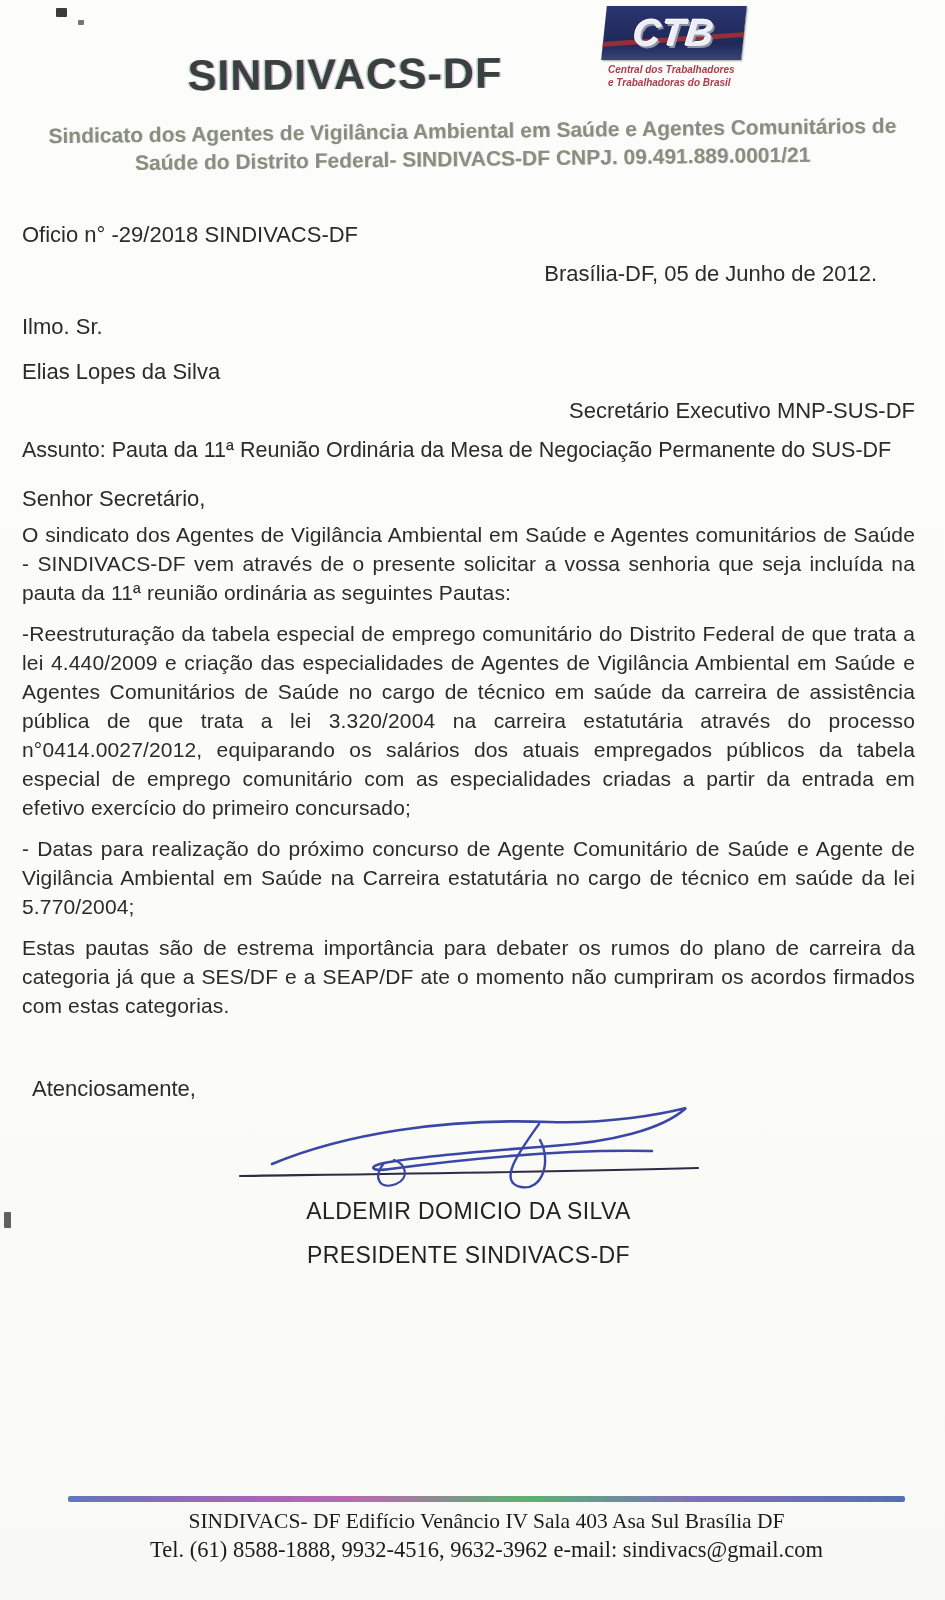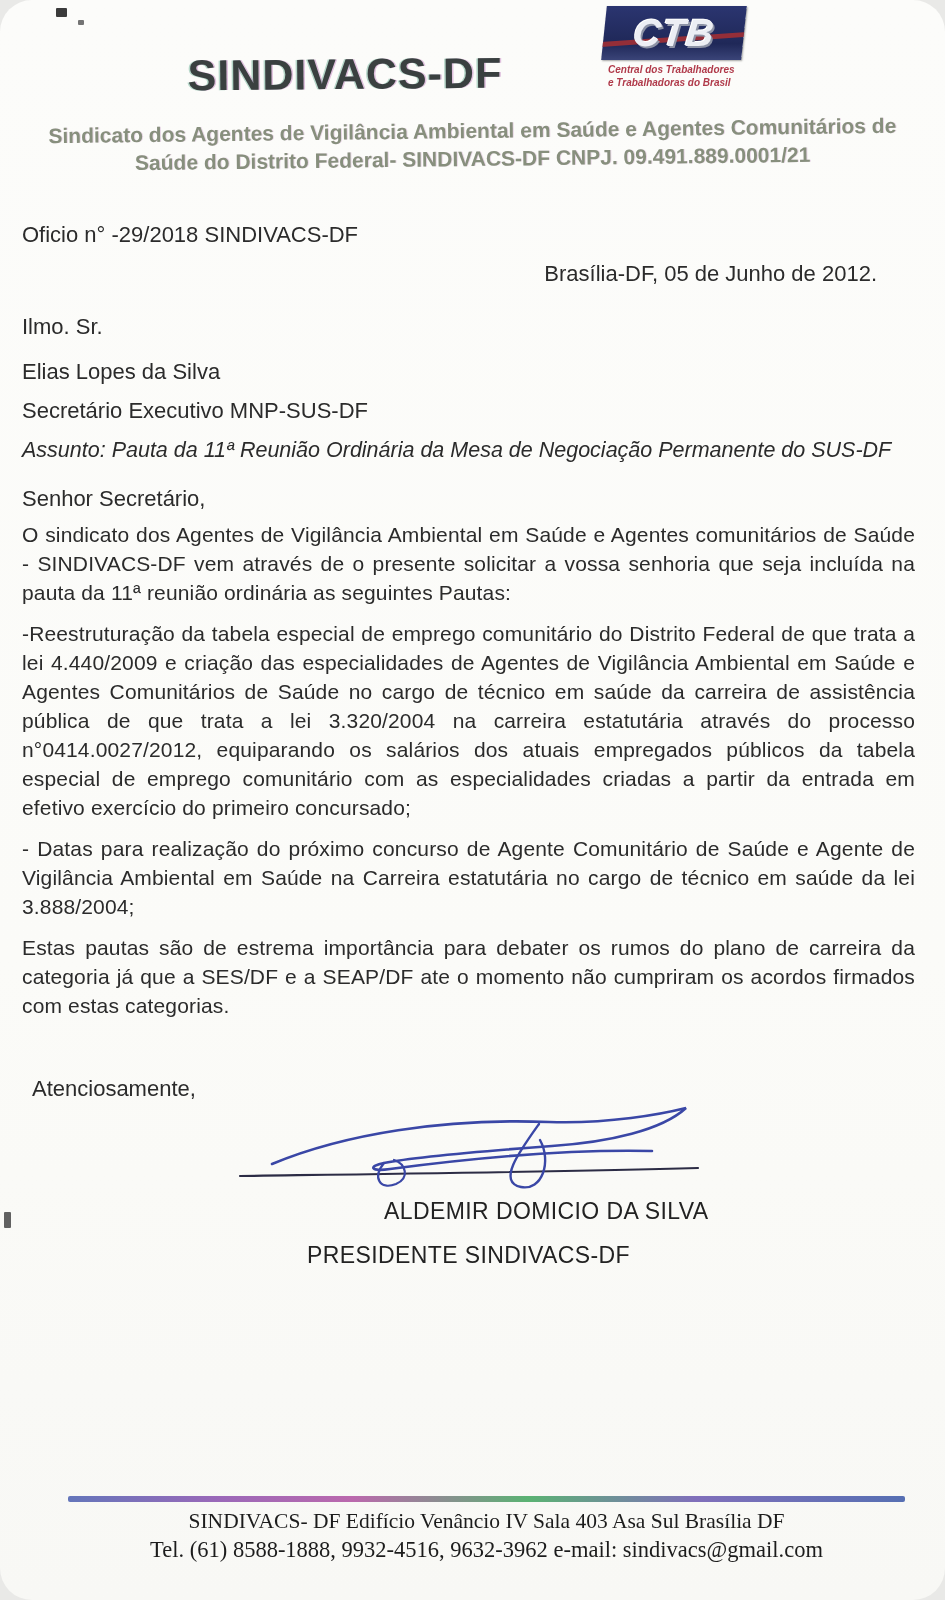--- a/index.html
+++ b/index.html
@@ -9,21 +9,20 @@
     background:#e9e9e7;
     font-family:"Liberation Sans", sans-serif;
     color:#2b2b2b;
     overflow:hidden;
   }
   .page {
     position:relative;
     width:945px; height:1600px;
     background:linear-gradient(180deg,#fcfcfa 0%, #fbfbf8 60%, #f8f8f5 100%);
     overflow:hidden;
-    border-radius:32px;
   }
   
   .letterhead { position:relative; padding-top:8px; }
   .union-title {
     margin:42px 0 0 150px;
     width:390px;
     text-align:center;
     font-size:43px;
     font-weight:bold;
     letter-spacing:1px;
@@ -67,36 +66,36 @@
     margin:4px 0 0 4px;
     font-size:10px; font-weight:bold; font-style:italic;
     color:#b03a4a; line-height:1.25;
   }
   
   .content { padding:0 30px 0 22px; }
   .ref-line { margin-top:50px; font-size:22px; }
   .date-line { margin-top:13px; text-align:right; padding-right:38px; font-size:22px; }
   .salutation { margin-top:27px; font-size:22px; }
   .recipient-name { margin-top:19px; font-size:22px; }
-  .recipient-role { margin-top:13px; font-size:22px; }
-  .subject { margin-top:12px; font-size:21.5px; line-height:29px; text-align:justify;font-style:italic; }
+  .recipient-role { margin-top:13px; font-size:22px;text-align:right; }
+  .subject { margin-top:12px; font-size:21.5px; line-height:29px; text-align:justify; }
   .greeting { margin-top:21px; font-size:22px; }
   p.body-par {
     margin-top:12px;
     font-size:21px;
     line-height:29px;
     text-align:justify;
     letter-spacing:.15px;
   }
   p.body-par:first-of-type { margin-top:8px; }
   .closing { margin-top:56px; margin-left:10px; font-size:22px; }
   
   .sig-block { width:480px; margin:2px auto 0 auto; text-align:center; position:relative; }
   .sig-svg { display:block; margin:0 auto; }
-  .signer-name { font-size:23px; margin-top:2px; color:#222; letter-spacing:.4px;text-align:right; }
+  .signer-name { font-size:23px; margin-top:2px; color:#222; letter-spacing:.4px; }
   .signer-title { font-size:23px; margin-top:17px; color:#222; letter-spacing:.4px; }
   
   .footer {
     position:absolute; left:0; right:0; top:1496px;
     text-align:center;
     font-family:"Liberation Serif", serif;
     color:#1c1c1c;
     padding-left:28px;
   }
   .footer-bar {
@@ -146,21 +145,21 @@
 
     <div class="salutation">Ilmo. Sr.</div>
     <div class="recipient-name">Elias Lopes da Silva</div>
     <div class="recipient-role">Secretário Executivo MNP-SUS-DF</div>
 
     <div class="subject">Assunto: Pauta da 11ª Reunião Ordinária da Mesa de Negociação Permanente do SUS-DF</div>
     <div class="greeting">Senhor Secretário,</div>
 
     <p class="body-par">O sindicato dos Agentes de Vigilância Ambiental em Saúde e Agentes comunitários de Saúde - SINDIVACS-DF vem através de o presente solicitar a vossa senhoria que seja incluída na pauta da 11ª reunião ordinária as seguintes Pautas:</p>
     <p class="body-par">-Reestruturação da tabela especial de emprego comunitário do Distrito Federal de que trata a lei 4.440/2009 e criação das especialidades de Agentes de Vigilância Ambiental em Saúde e Agentes Comunitários de Saúde no cargo de técnico em saúde da carreira de assistência pública de que trata a lei 3.320/2004 na carreira estatutária através do processo n°0414.0027/2012, equiparando os salários dos atuais empregados públicos da tabela especial de emprego comunitário com as especialidades criadas a partir da entrada em efetivo exercício do primeiro concursado;</p>
-    <p class="body-par">- Datas para realização do próximo concurso de Agente Comunitário de Saúde e Agente de Vigilância Ambiental em Saúde na Carreira estatutária no cargo de técnico em saúde da lei 3.888/2004;</p>
+    <p class="body-par">- Datas para realização do próximo concurso de Agente Comunitário de Saúde e Agente de Vigilância Ambiental em Saúde na Carreira estatutária no cargo de técnico em saúde da lei 5.770/2004;</p>
     <p class="body-par">Estas pautas são de estrema importância para debater os rumos do plano de carreira da categoria já que a SES/DF e a SEAP/DF ate o momento não cumpriram os acordos firmados com estas categorias.</p>
 
     <div class="closing">Atenciosamente,</div>
 
     <div class="sig-block">
       <svg class="sig-svg" width="470" height="92" viewBox="0 0 470 92" aria-hidden="true">
 
         <path d="M6,72 C150,70 320,68 464,64" fill="none" stroke="#2c2c45" stroke-width="2.2" stroke-linecap="round"></path>
 
         <path d="M38,60 C110,30 210,14 315,18 C375,20 428,10 452,4 C428,26 376,38 318,42 C250,47 180,53 150,59 C134,62 136,68 156,65 C232,55 332,45 418,47" fill="none" stroke="#3a47a6" stroke-width="2.6" stroke-linecap="round"></path>

